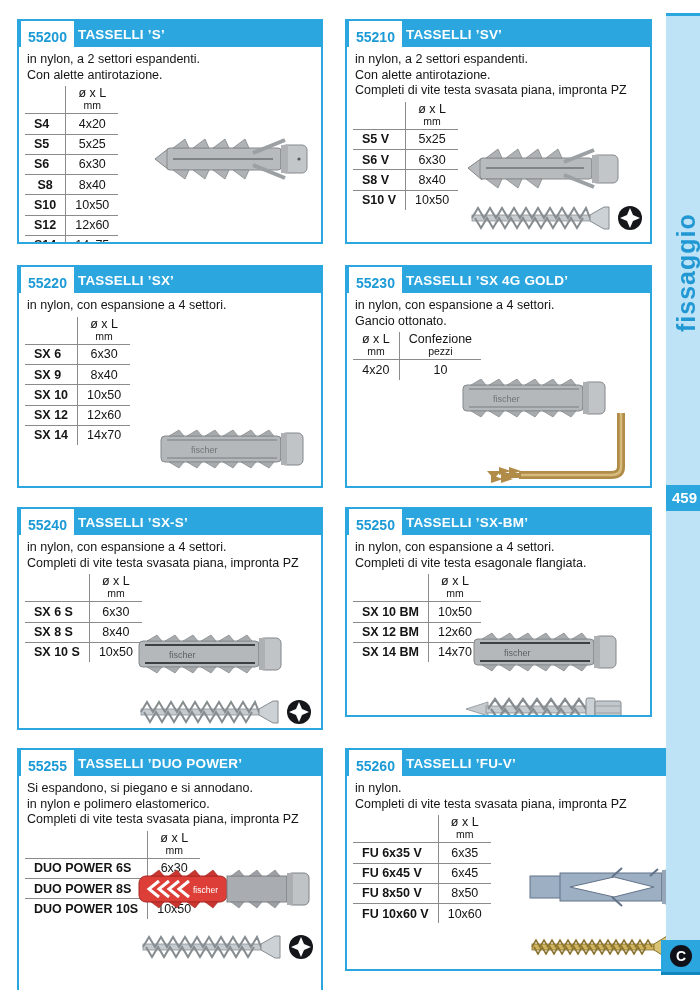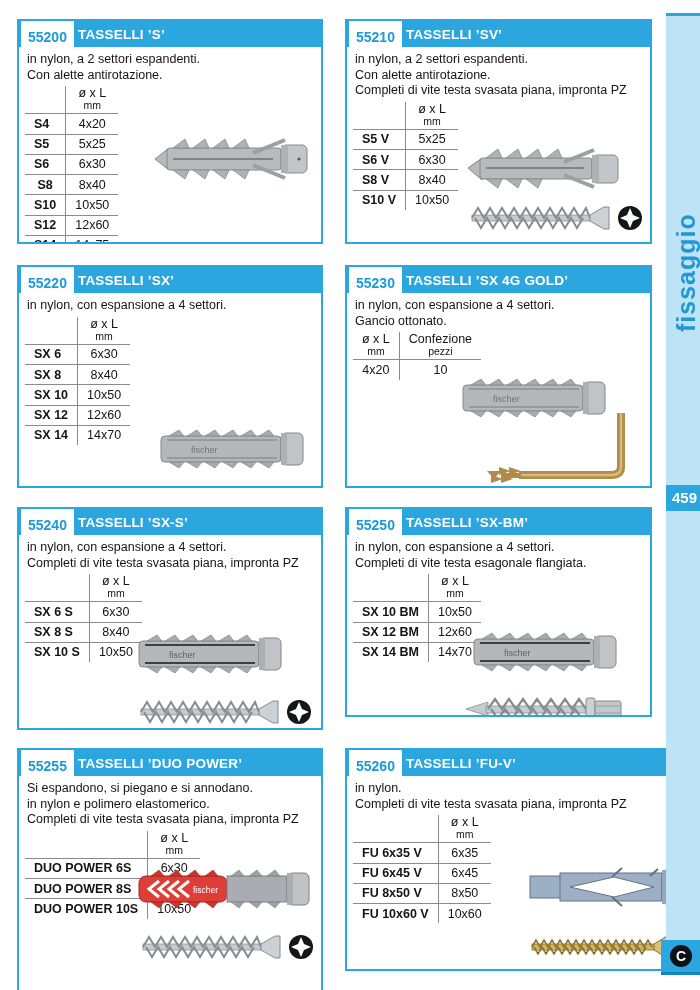--- a/index.html
+++ b/index.html
@@ -201,21 +201,21 @@
             <div class="h2">mm</div>
           </th>
         </tr>
       </thead>
       <tbody>
         <tr>
           <td class="b" style="text-align: left;">SX 6</td>
           <td style="text-align: center;">6x30</td>
         </tr>
         <tr>
-          <td class="b" style="text-align: left;">SX 8</td>
+          <td class="b" style="text-align: left;">SX 9</td>
           <td style="text-align: center;">8x40</td>
         </tr>
         <tr>
           <td class="b" style="text-align: left;">SX 10</td>
           <td style="text-align: center;">10x50</td>
         </tr>
         <tr>
           <td class="b" style="text-align: left;">SX 12</td>
           <td style="text-align: center;">12x60</td>
         </tr>

